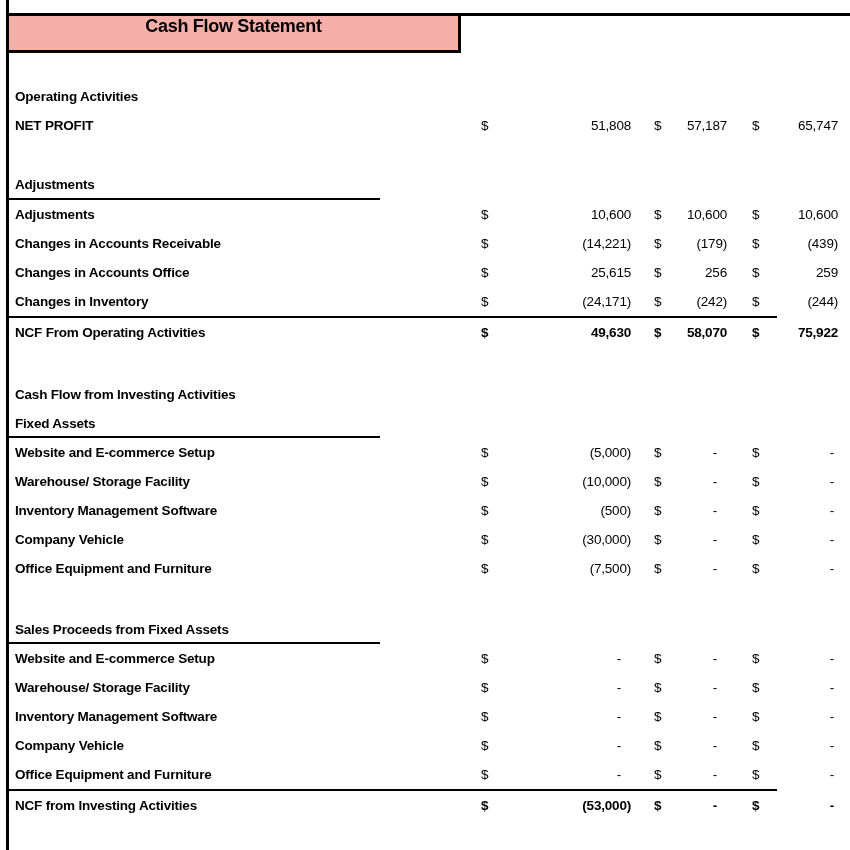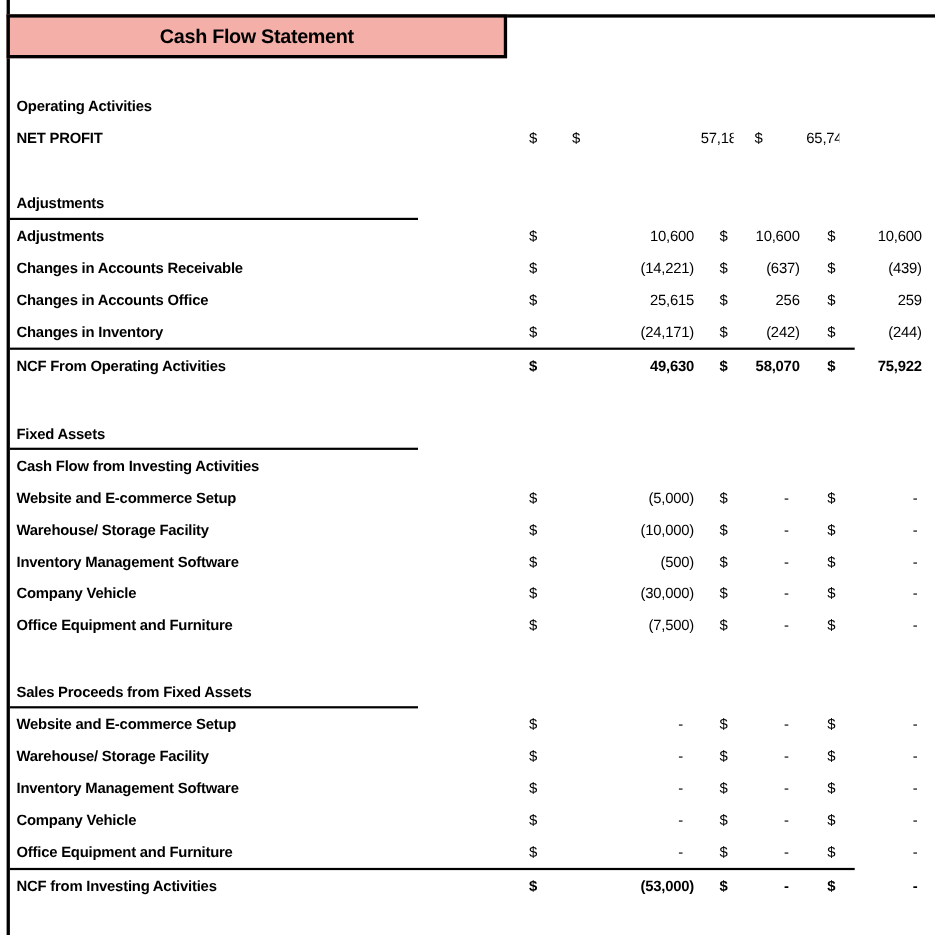--- a/index.html
+++ b/index.html
@@ -28,21 +28,21 @@
   }
 
   
   .title-box {
     position: absolute;
     left: 6px; top: 13px;
     width: 449px; height: 34px;
     background: var(--pink, #F5AFA9);
     border: 3px solid var(--border, #000);
     display: flex;
-    align-items: center;
+    align-items: flex-start;
     justify-content: center;
   }
   .title-box span {
     font-weight: 700;
     font-size: 18px;
     letter-spacing: -0.3px;
   }
 
   
   .rows {
@@ -120,20 +120,21 @@
         <div class="cell v v1"></div>
         <div class="cell d d2"></div>
         <div class="cell v v2"></div>
         <div class="cell d d3"></div>
         <div class="cell v v3"></div>
       </div>
 
       <div class="row">
         <div class="cell label">NET PROFIT</div>
         <div class="cell d d1">$</div>
+        <div class="cell v v1">51,808</div>
         <div class="cell d d2">$</div>
         <div class="cell v v2">57,187</div>
         <div class="cell d d3">$</div>
         <div class="cell v v3">65,747</div>
       </div>
 
       <div class="row spacer">
         <div class="cell label"></div>
         <div class="cell d d1"></div>
         <div class="cell v v1"></div>
@@ -161,21 +162,21 @@
         <div class="cell v v2">10,600</div>
         <div class="cell d d3">$</div>
         <div class="cell v v3">10,600</div>
       </div>
 
       <div class="row">
         <div class="cell label">Changes in Accounts Receivable</div>
         <div class="cell d d1">$</div>
         <div class="cell v v1">(14,221)</div>
         <div class="cell d d2">$</div>
-        <div class="cell v v2">(637)</div>
+        <div class="cell v v2">(179)</div>
         <div class="cell d d3">$</div>
         <div class="cell v v3">(439)</div>
       </div>
 
       <div class="row">
         <div class="cell label">Changes in Accounts Office</div>
         <div class="cell d d1">$</div>
         <div class="cell v v1">25,615</div>
         <div class="cell d d2">$</div>
         <div class="cell v v2">256</div>
@@ -206,40 +207,40 @@
       <div class="row spacer spacer-tall">
         <div class="cell label"></div>
         <div class="cell d d1"></div>
         <div class="cell v v1"></div>
         <div class="cell d d2"></div>
         <div class="cell v v2"></div>
         <div class="cell d d3"></div>
         <div class="cell v v3"></div>
       </div>
 
+      <div class="row section">
+        <div class="cell label">Cash Flow from Investing Activities</div>
+        <div class="cell d d1"></div>
+        <div class="cell v v1"></div>
+        <div class="cell d d2"></div>
+        <div class="cell v v2"></div>
+        <div class="cell d d3"></div>
+        <div class="cell v v3"></div>
+      </div>
+
       <div class="row rule-label">
         <div class="cell label">Fixed Assets</div>
         <div class="cell d d1"></div>
         <div class="cell v v1"></div>
         <div class="cell d d2"></div>
         <div class="cell v v2"></div>
         <div class="cell d d3"></div>
         <div class="cell v v3"></div>
       </div>
 
-      <div class="row section">
-        <div class="cell label">Cash Flow from Investing Activities</div>
-        <div class="cell d d1"></div>
-        <div class="cell v v1"></div>
-        <div class="cell d d2"></div>
-        <div class="cell v v2"></div>
-        <div class="cell d d3"></div>
-        <div class="cell v v3"></div>
-      </div>
-
       <div class="row">
         <div class="cell label">Website and E-commerce Setup</div>
         <div class="cell d d1">$</div>
         <div class="cell v v1">(5,000)</div>
         <div class="cell d d2">$</div>
         <div class="cell v v2 dash">-</div>
         <div class="cell d d3">$</div>
         <div class="cell v v3 dash">-</div>
       </div>
 

